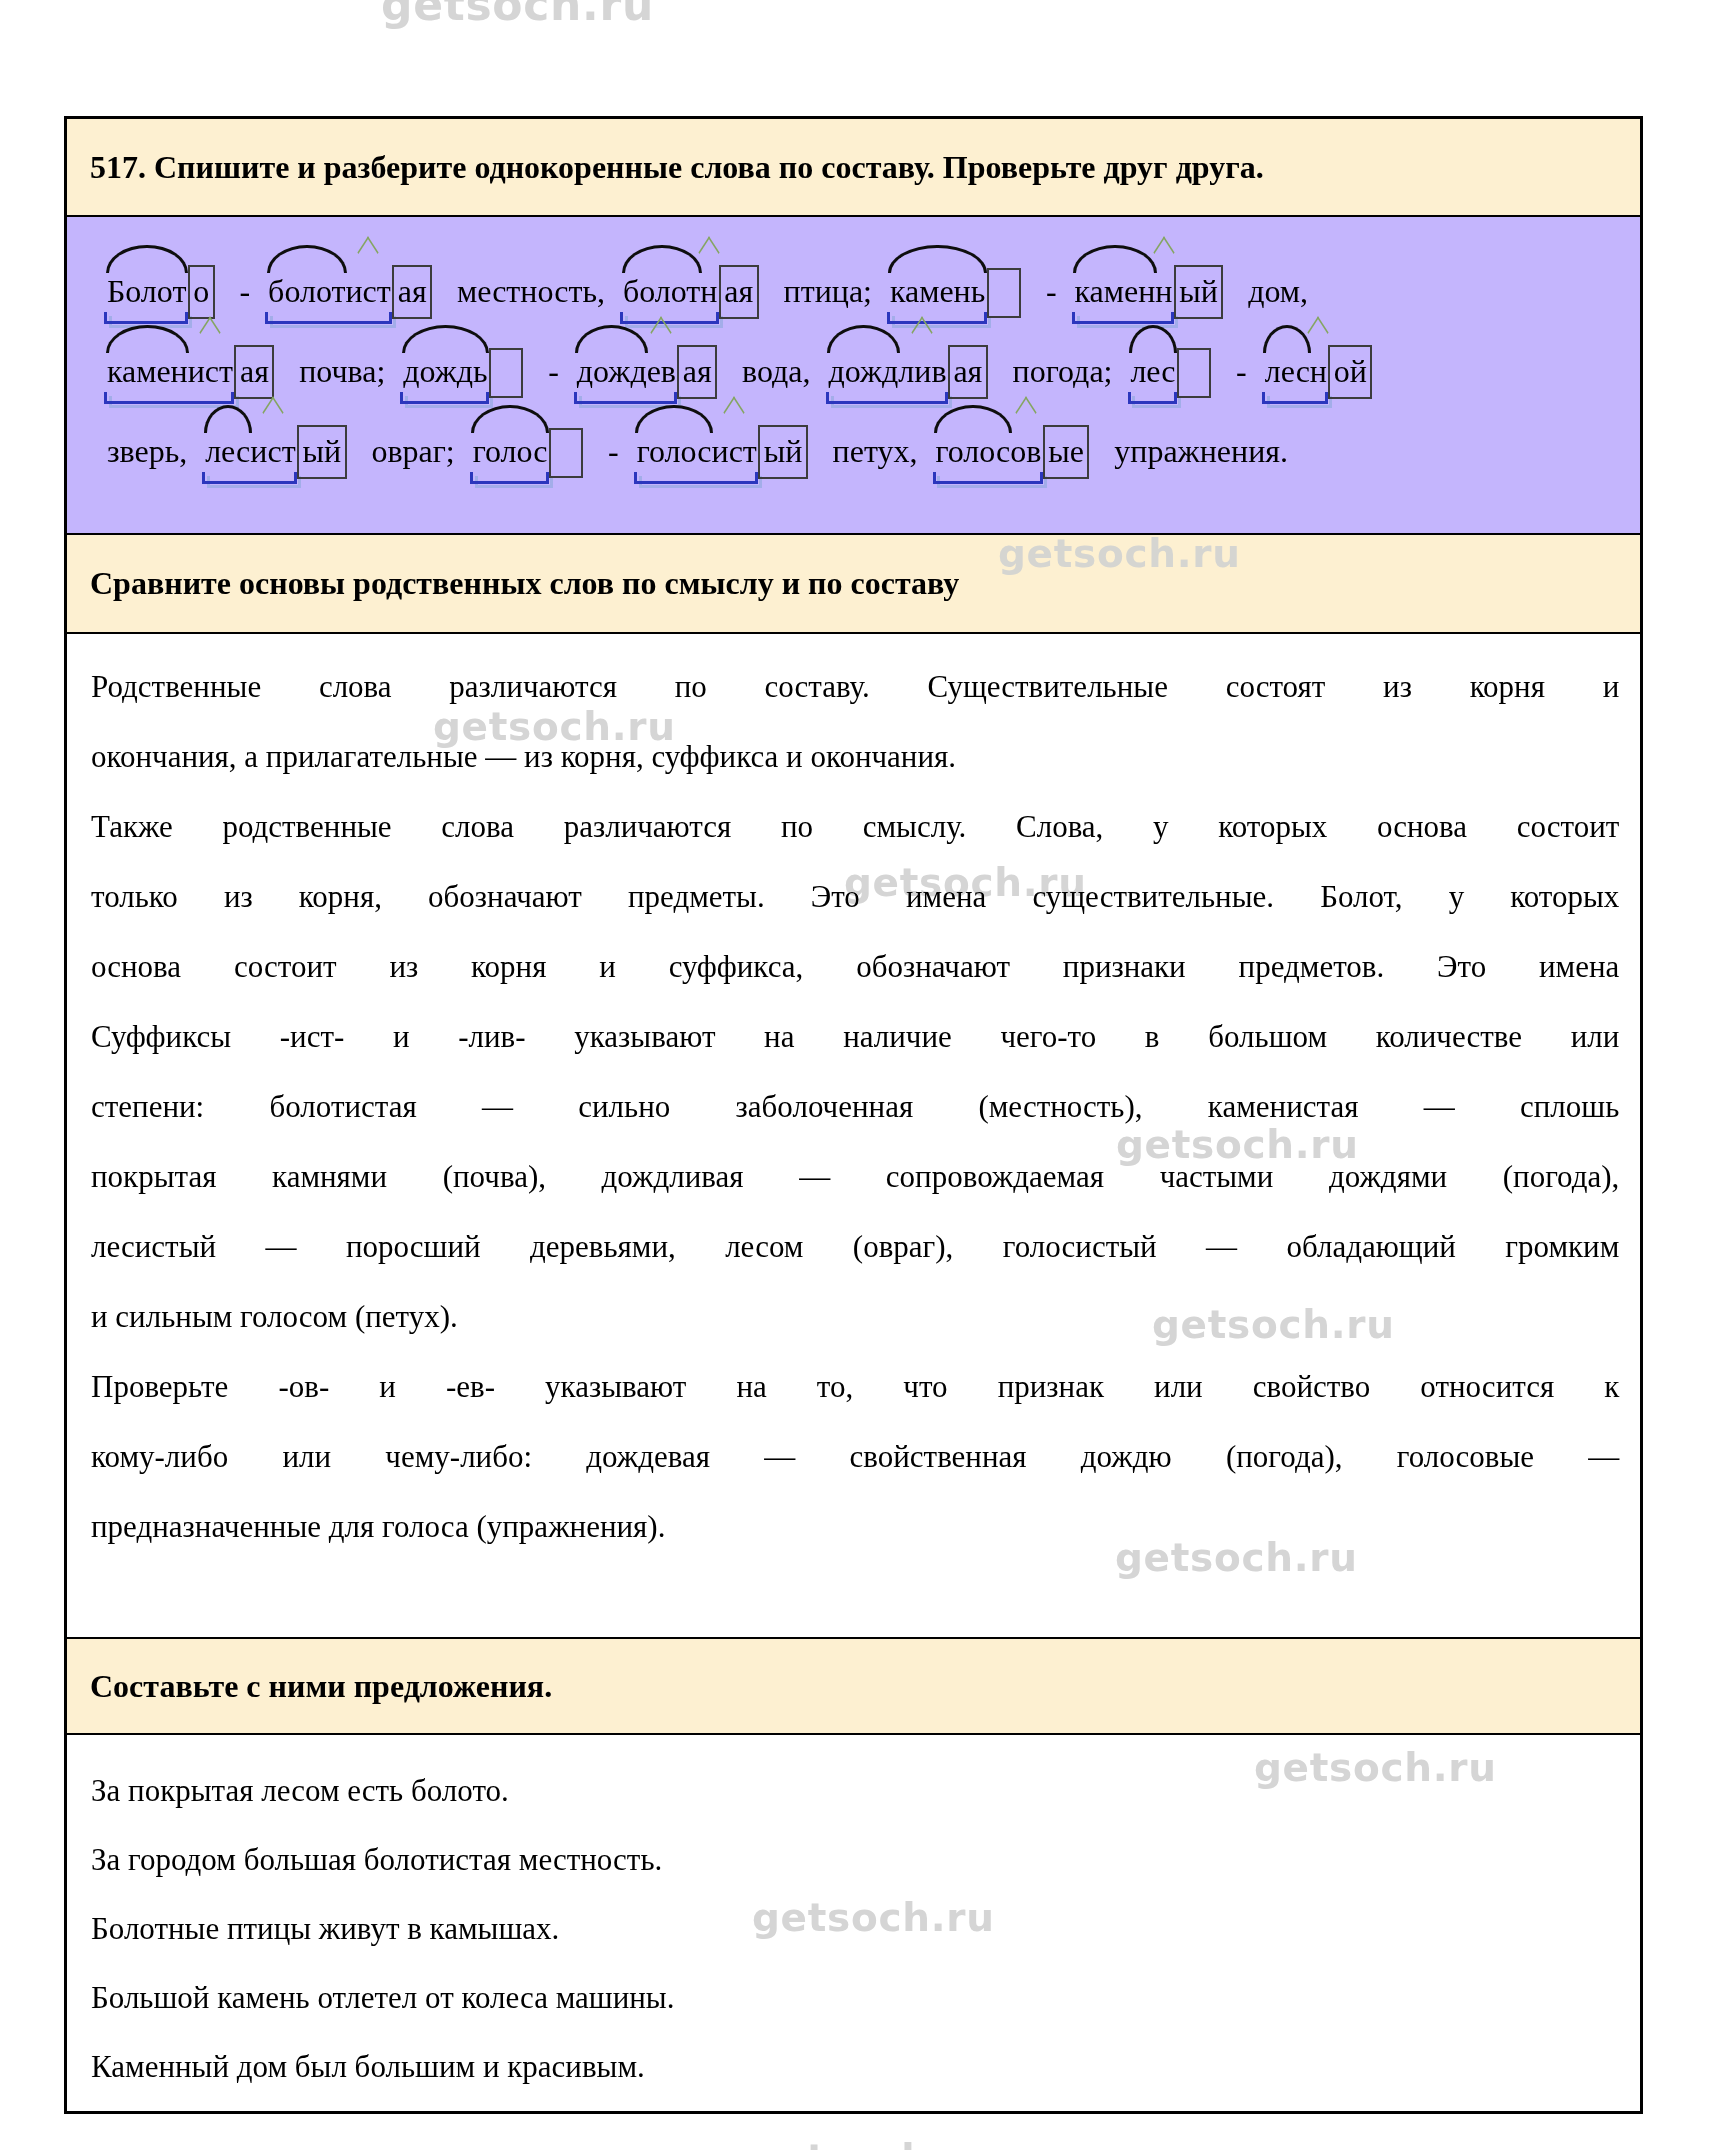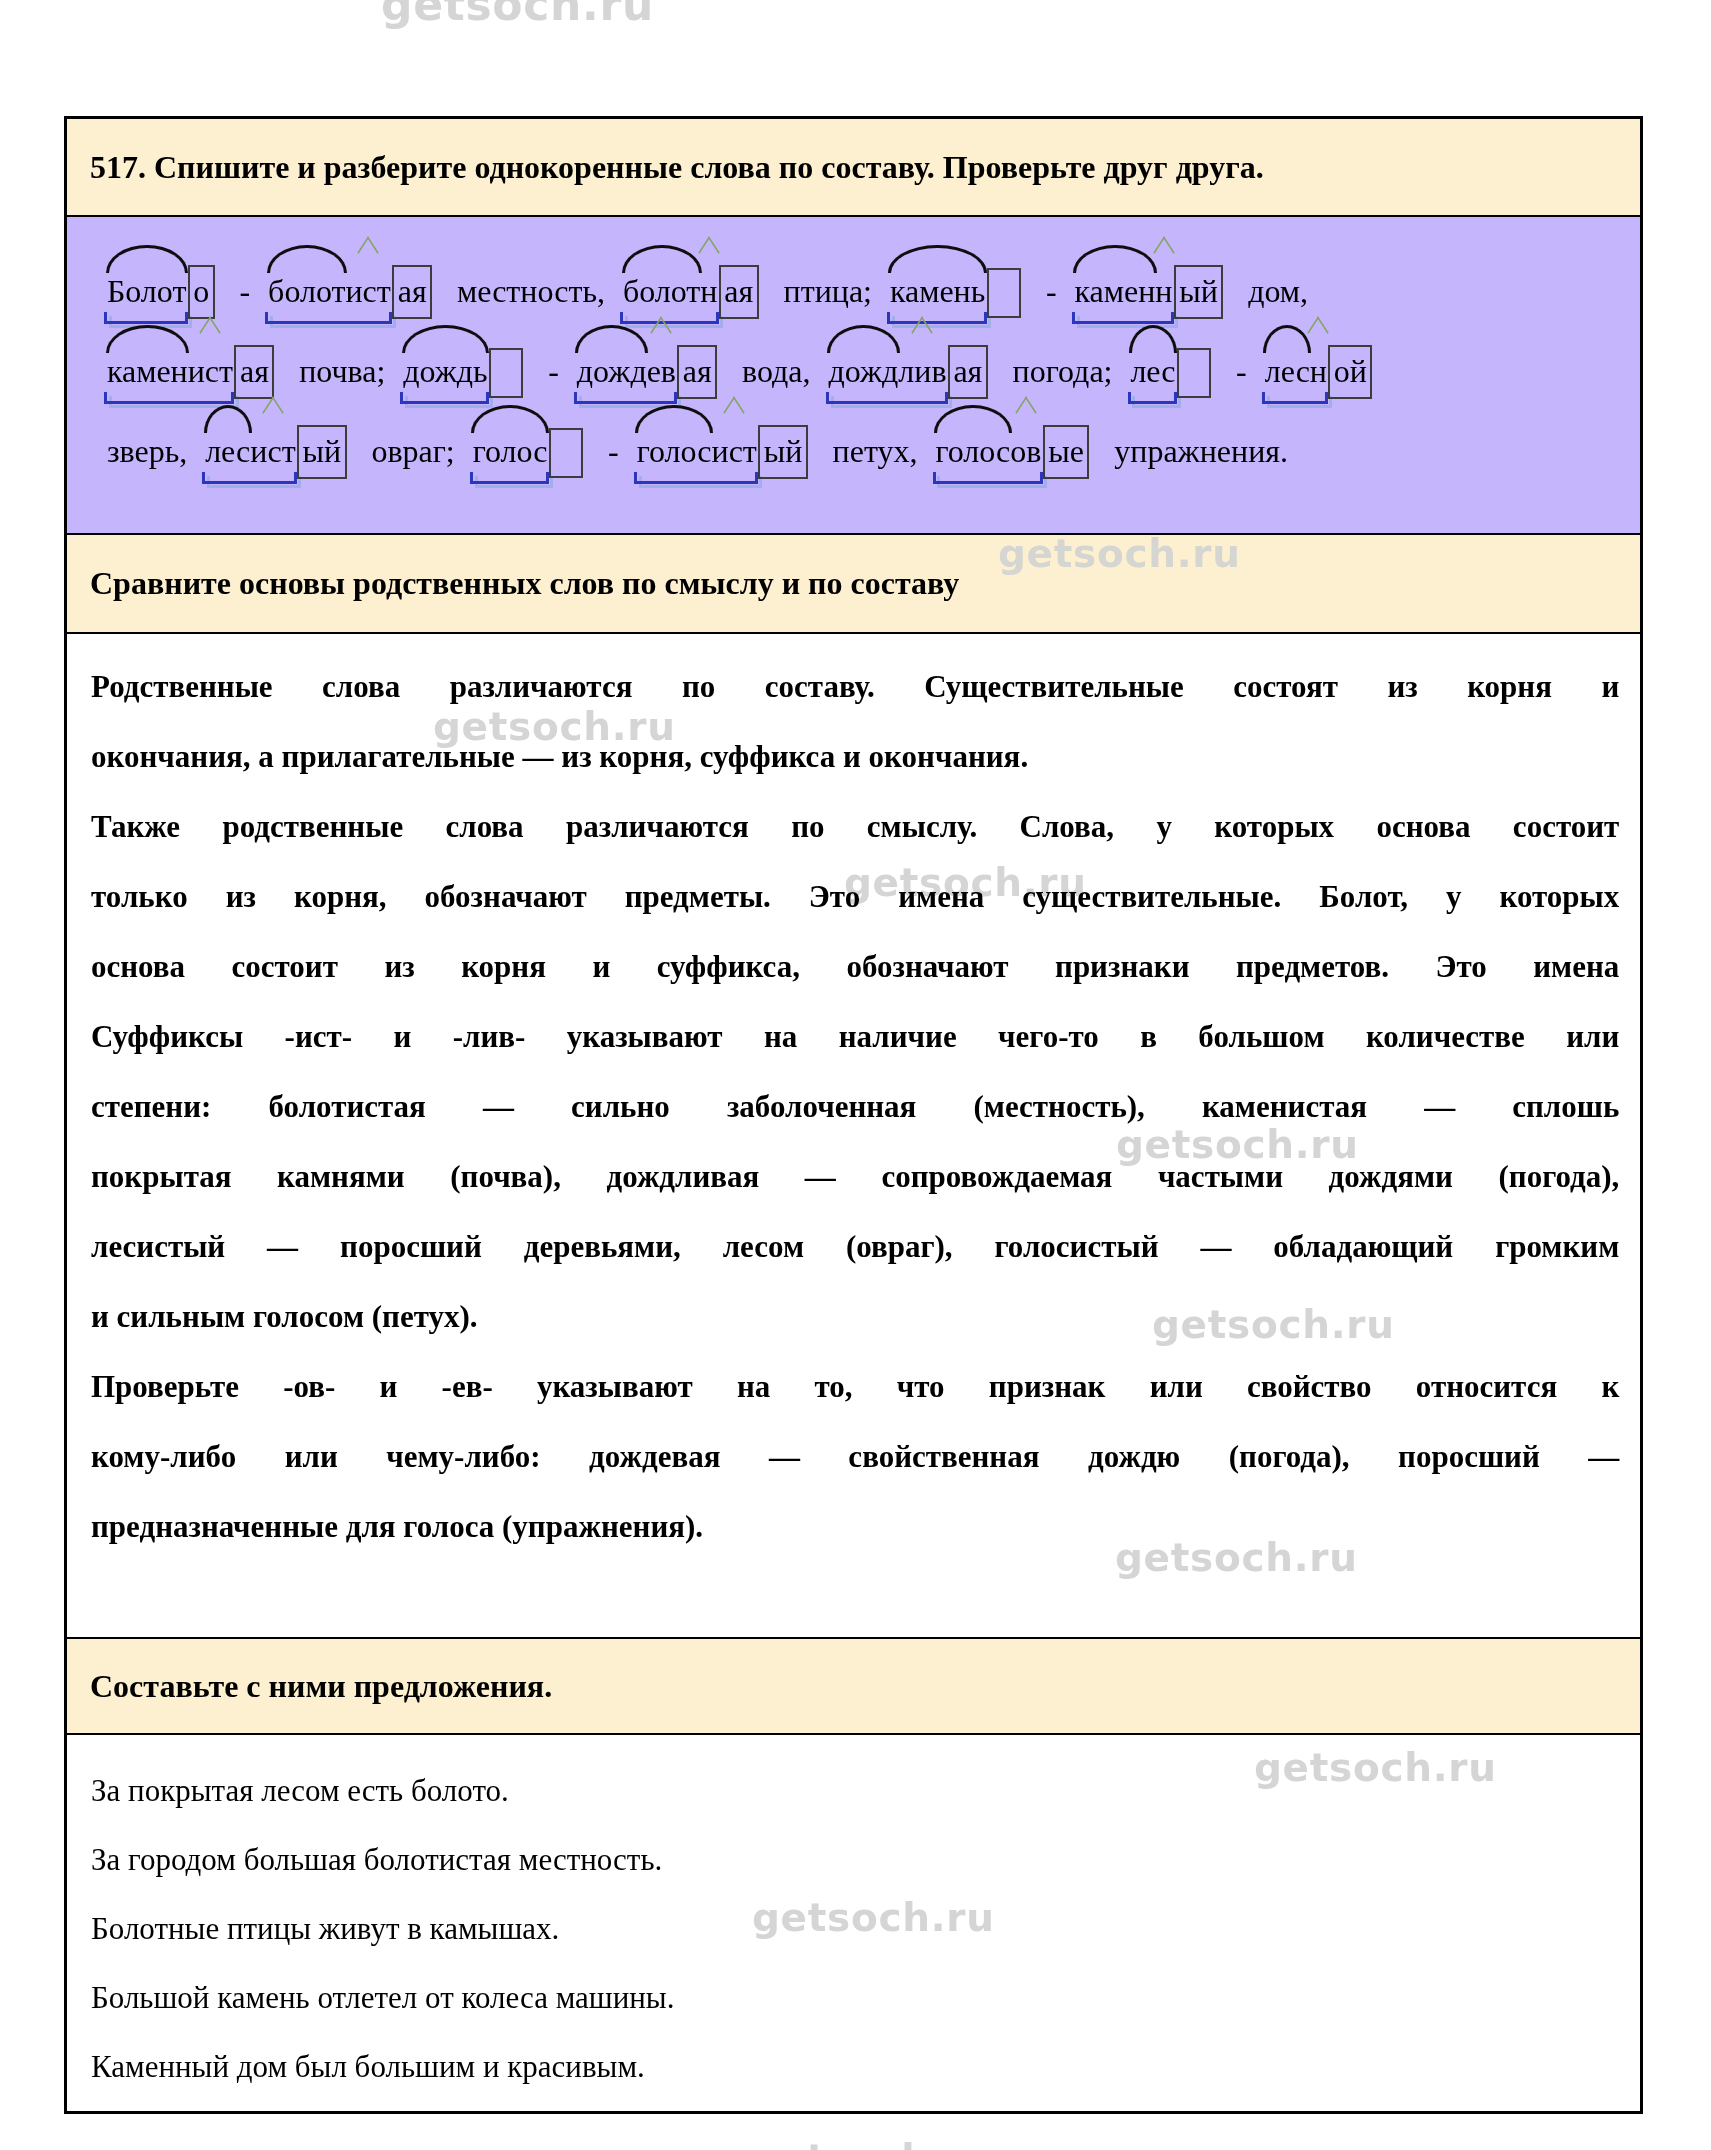--- a/index.html
+++ b/index.html
@@ -64,21 +64,21 @@
     transform:translateX(-50%) scaleX(0.65) rotate(45deg);
   }
   .ending{position:relative;margin:0 5.5px 0 2.8px;padding:0 4.1px;}
   .ending::before{
     content:'';position:absolute;left:-1.4px;right:-1.4px;top:-8.3px;bottom:-9.6px;
     border:2.8px solid #3c3c3c;
   }
   .ending.empty{display:inline-block;width:23.4px;height:33px;vertical-align:-6.9px;}
   
   .expl{height:1005px;padding:18px 20.7px 0 24px;font-size:31px;background:#fff;}
-  .pline{line-height:70px;text-align:justify;text-align-last:justify;font-weight:bold;}
+  .pline{line-height:70px;text-align:justify;text-align-last:justify;}
   .pline.last{text-align-last:left;}
   
   .sents{height:378px;padding:20.7px 20.7px 0 24px;font-size:31px;background:#fff;}
   .sline{line-height:69px;}
 </style>
 </head>
 <body>
 
 <span class="wm w1">getsoch.ru</span>
 <span class="wm w2">getsoch.ru</span>
@@ -108,21 +108,21 @@
       <div class="pline last">окончания, а прилагательные — из корня, суффикса и окончания.</div>
       <div class="pline">Также родственные слова различаются по смыслу. Слова, у которых основа состоит</div>
       <div class="pline">только из корня, обозначают предметы. Это имена существительные. Болот, у которых</div>
       <div class="pline">основа состоит из корня и суффикса, обозначают признаки предметов. Это имена</div>
       <div class="pline">Суффиксы -ист- и -лив- указывают на наличие чего-то в большом количестве или</div>
       <div class="pline">степени: болотистая — сильно заболоченная (местность), каменистая — сплошь</div>
       <div class="pline">покрытая камнями (почва), дождливая — сопровождаемая частыми дождями (погода),</div>
       <div class="pline">лесистый — поросший деревьями, лесом (овраг), голосистый — обладающий громким</div>
       <div class="pline last">и сильным голосом (петух).</div>
       <div class="pline">Проверьте -ов- и -ев- указывают на то, что признак или свойство относится к</div>
-      <div class="pline">кому-либо или чему-либо: дождевая — свойственная дождю (погода), поросший —</div>
+      <div class="pline">кому-либо или чему-либо: дождевая — свойственная дождю (погода), голосовые —</div>
       <div class="pline last">предназначенные для голоса (упражнения).</div>
     </div>
   <div class="sec hdr hdr3">
     <span>Составьте с ними предложения.</span>
   </div>
   <div class="sec sents">
       <div class="sline">За покрытая лесом есть болото.</div>
       <div class="sline">За городом большая болотистая местность.</div>
       <div class="sline">Болотные птицы живут в камышах.</div>
       <div class="sline">Большой камень отлетел от колеса машины.</div>

